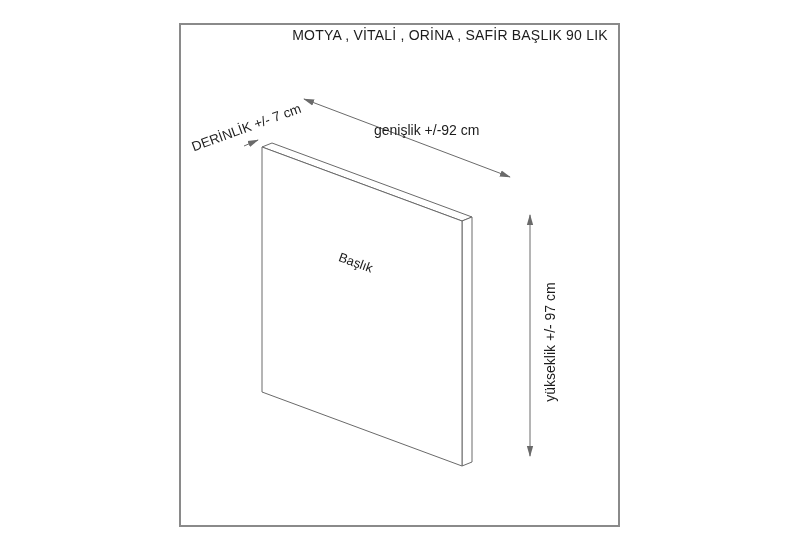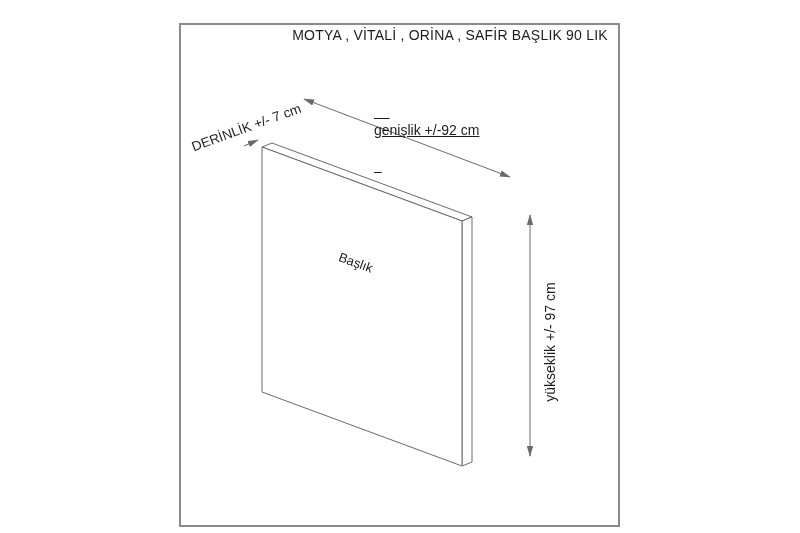--- a/index.html
+++ b/index.html
@@ -23,21 +23,21 @@
   }
   .frame{
     position:absolute;left:179px;top:23px;width:437px;height:500px;
     border:2px solid var(--color-frame);
   }
   .drawing{position:absolute;left:0;top:0;width:800px;height:533px;}
   .drawing .edge{fill:#ffffff;stroke:var(--color-line);stroke-width:1;stroke-linejoin:round;}
   .drawing .dim{fill:none;stroke:var(--color-line);stroke-width:1;}
   .drawing marker path{fill:var(--color-line);}
   .label{position:absolute;font-size:14px;line-height:18px;white-space:pre;}
-  .label-width{left:374px;top:85px;text-decoration:underline;}
+  .label-width{left:374px;top:85px;}
   .label-depth{
     left:189px;top:119px;font-size:13.5px;
     transform:rotate(-20deg);transform-origin:50% 50%;
   }
   .label-panel{
     left:338px;top:254px;font-size:13px;
     transform:rotate(20deg);transform-origin:50% 50%;
   }
   .label-height{
     left:489px;top:333px;width:122px;text-align:center;

